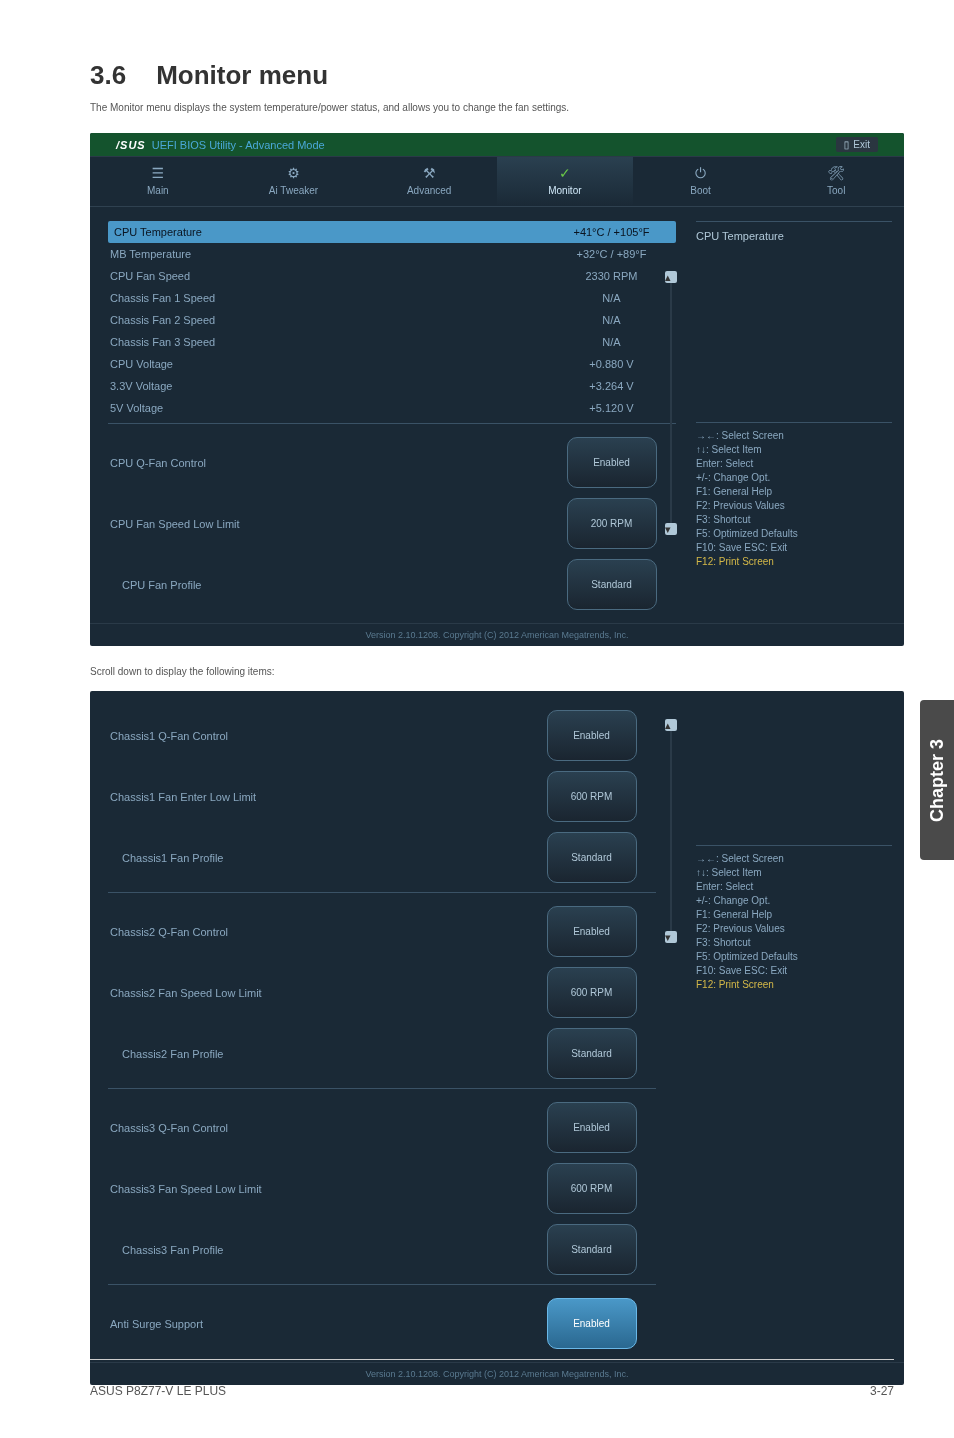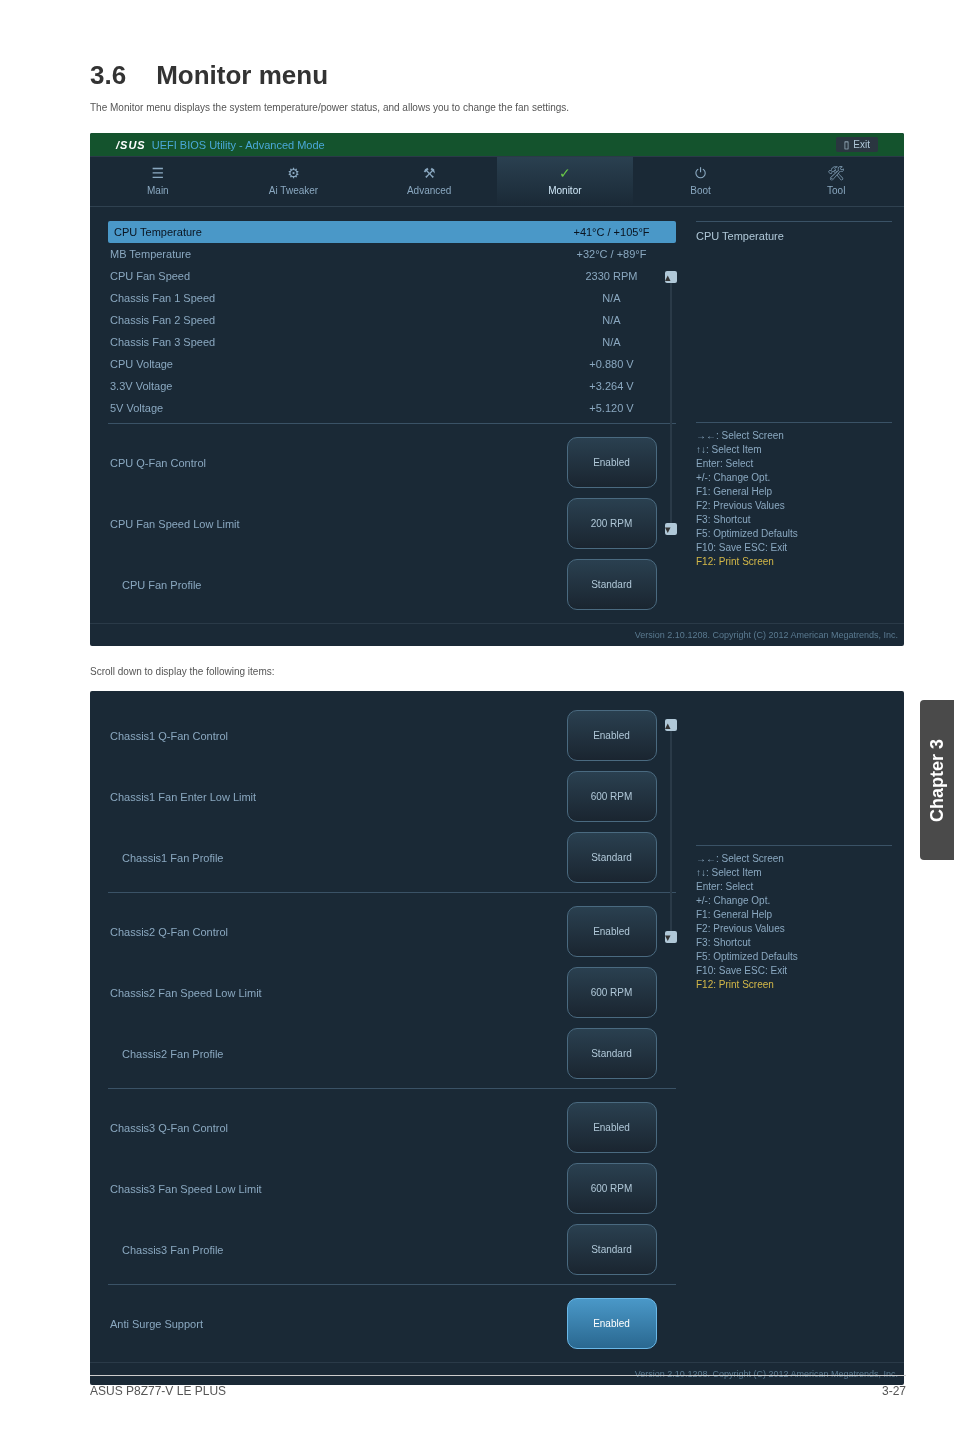--- a/index.html
+++ b/index.html
@@ -136,32 +136,32 @@
     }
     .scroll-thumb {
       position: absolute;
       width: 12px;
       height: 12px;
       background: #b0c8d8;
       border-radius: 2px;
       left: -5px;
     }
     .bios-footer {
-      text-align: right;
+      text-align: center;
       color: #5a7a90;
       font-size: 9px;
       padding: 6px;
       border-top: 1px solid #2a3a48;
     }
     .scroll-desc {
       font-size: 10px;
       color: #555;
       margin: 18px 0 14px 0;
     }
-    .bios-panel.short .bios-body { min-height: 300px; }
+    .bios-panel.short .bios-body { min-height: 300px; gap: 20px; }
     .bios-panel.short .help-divider.short { margin: 140px 0 6px 0; }
     .chapter-tab {
       position: absolute;
       right: 0;
       top: 700px;
       width: 34px;
       height: 160px;
       background: #4a4a4a;
       color: #fff;
       display: flex;
@@ -170,26 +170,26 @@
       writing-mode: vertical-rl;
       transform: rotate(180deg);
       font-size: 18px;
       font-weight: bold;
       border-radius: 0 4px 4px 0;
     }
     .page-footer {
       position: absolute;
       bottom: 40px;
       left: 90px;
-      right: 48px;
+      right: 60px;
       display: flex;
       justify-content: space-between;
       font-size: 12px;
       color: #555;
-      padding-top: 8px;
+      padding-top: 24px;
       border-top: 1px solid #ccc;
     }
     .right-sep { border-top: 1px solid #3a5266; margin: 4px 0 8px 0; }
   </style>
 </head>
 <body>
 
 <div class="page-container">
   <div class="section-title">
     <span class="section-num">3.6</span><span>Monitor menu</span>

